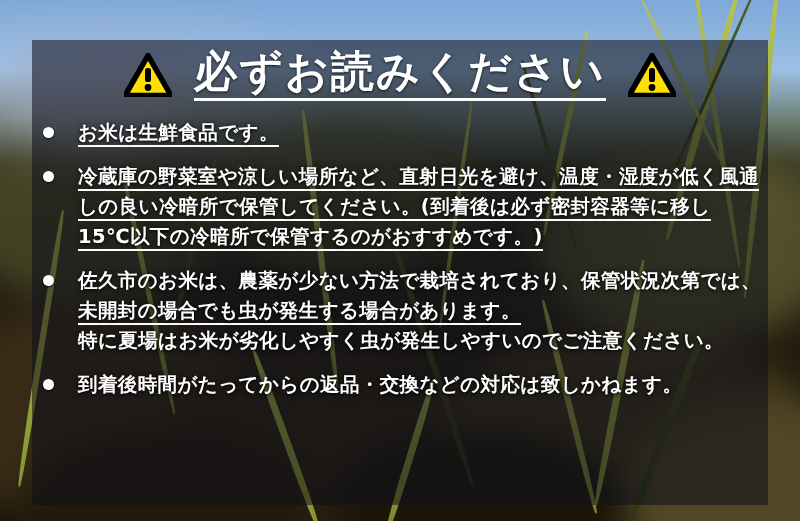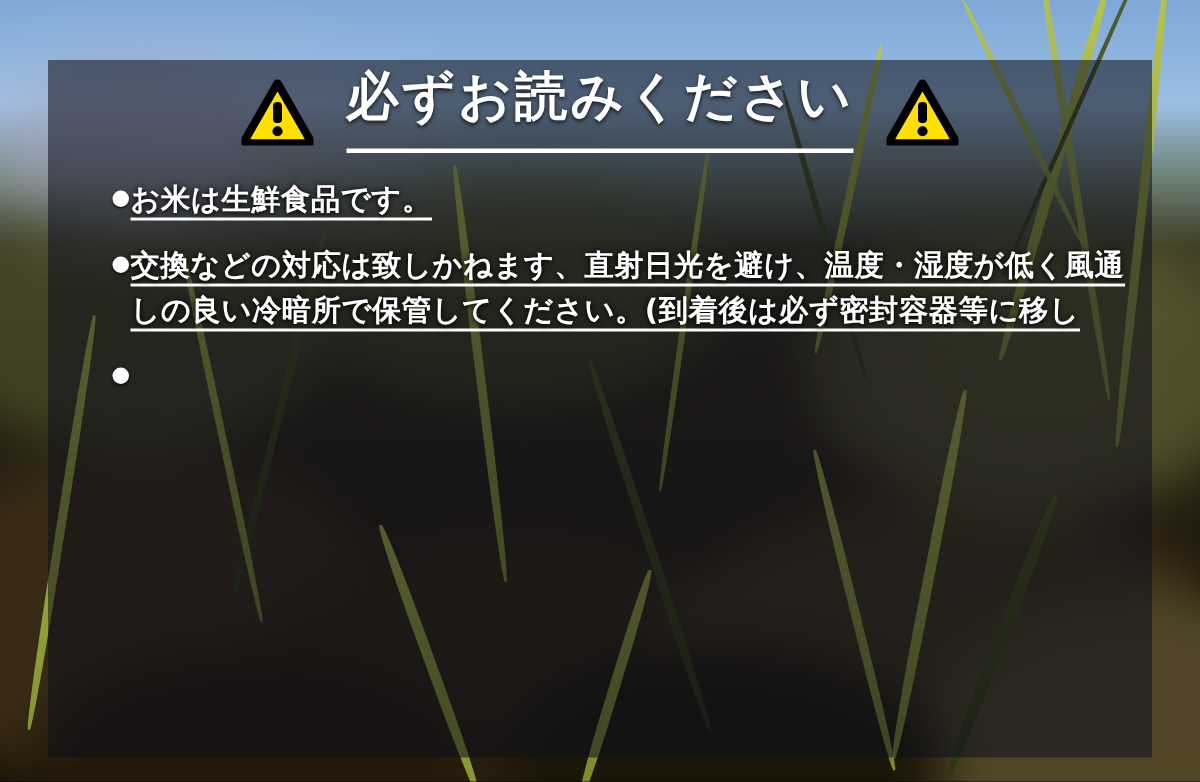--- a/index.html
+++ b/index.html
@@ -90,43 +90,42 @@
     display: flex;
     align-items: center;
     justify-content: center;
     gap: 22px;
   }
 
   .tri-icon { display: block; }
 
   .heading-text {
     color: #ffffff;
-    font-size: 35px;
+    font-size: 43px;
     font-weight: 700;
     letter-spacing: 2px;
     line-height: 1;
-    padding-bottom: 16px;
+    padding-bottom: 5px;
     border-bottom: 3px solid #ffffff;
     text-shadow: 0 1px 3px rgba(0,0,0,.75);
     white-space: nowrap;
   }
 
   
   .list {
     position: absolute;
     left: 32px;
     top: 118px;
     width: 736px;
   }
 
   .item {
     position: relative;
-    padding-left: 23px;
+    padding-left: 46px;
     margin-bottom: 14px;
-    margin-left: 32px;
   }
 
   .bullet {
     position: absolute;
     left: 11px;
     top: 9px;
     width: 11px;
     height: 11px;
     border-radius: 50%;
     background: #ffffff;
@@ -220,26 +219,44 @@
     <div class="item">
       <span class="bullet"></span>
       <div class="line">
         <span class="u">お米は生鮮食品です。</span>
       </div>
     </div>
 
     <div class="item">
       <span class="bullet"></span>
       <div class="line">
-        <span class="u">交換などの対応は致しかねます、直射日光を避け、温度・湿度が低く風通</span>
+        <span class="u">冷蔵庫の野菜室や涼しい場所など、直射日光を避け、温度・湿度が低く風通</span>
       </div>
       <div class="line">
         <span class="u">しの良い冷暗所で保管してください。(到着後は必ず密封容器等に移し</span>
       </div>
-    </div>
-
-
-    <div class="item">
-      <span class="bullet"></span>
+      <div class="line">
+        <span class="u">15℃以下の冷暗所で保管するのがおすすめです。)</span>
+      </div>
+    </div>
+
+    <div class="item">
+      <span class="bullet"></span>
+      <div class="line">
+        <span>佐久市のお米は、農薬が少ない方法で栽培されており、保管状況次第では、</span>
+      </div>
+      <div class="line">
+        <span class="u">未開封の場合でも虫が発生する場合があります。</span>
+      </div>
+      <div class="line">
+        <span>特に夏場はお米が劣化しやすく虫が発生しやすいのでご注意ください。</span>
+      </div>
+    </div>
+
+    <div class="item">
+      <span class="bullet"></span>
+      <div class="line">
+        <span>到着後時間がたってからの返品・交換などの対応は致しかねます。</span>
+      </div>
     </div>
 
   </div>
 </div>
 
 </body></html>

